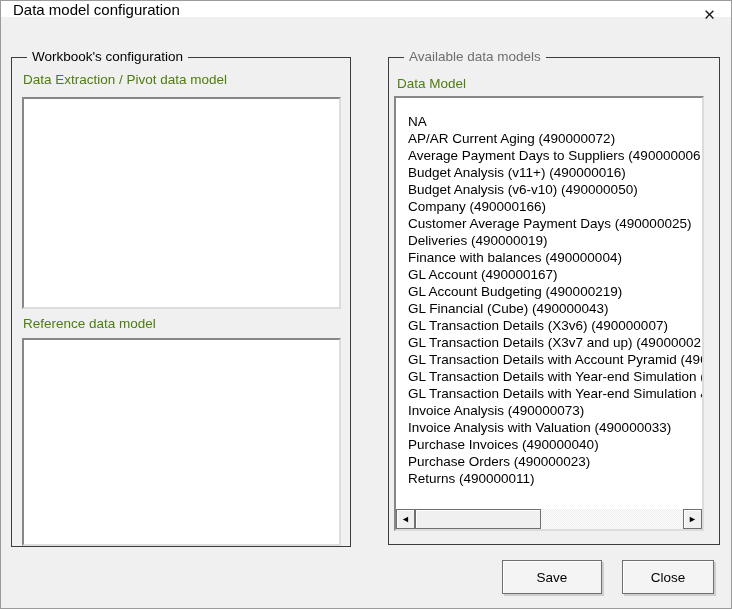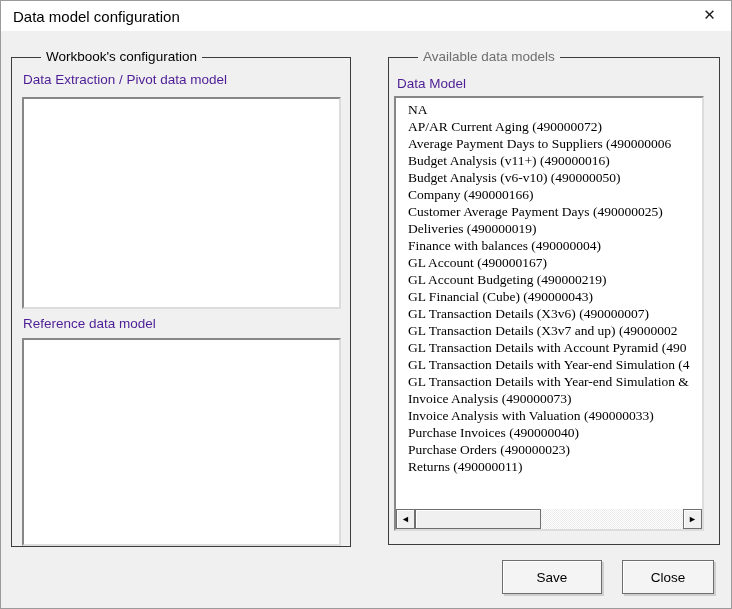--- a/index.html
+++ b/index.html
@@ -7,65 +7,65 @@
   body { font-family:"Liberation Sans","DejaVu Sans",sans-serif; background:#f0f0f0; }
 
   .dialog {
     position:relative; width:732px; height:609px;
     background:#f0f0f0; overflow:hidden;
     box-shadow: inset 0 0 0 1px #9b9b9b;
   }
 
   
   .titlebar {
-    position:absolute; left:1px; top:1px; right:1px; height:30px;
+    position:absolute; left:1px; top:1px; right:1px; height:16px;
     background:#ffffff; display:flex; align-items:center;
   }
   .titlebar .title {
     margin-left:12px; font-size:15px; color:#000;
     white-space:nowrap;
   }
   .close-btn {
     position:absolute; right:0; top:0; width:45px; height:30px;
     display:flex; align-items:center; justify-content:center;
     cursor:default;
   }
   .close-btn .glyph { font-size:15px; color:#1b1b1b; font-weight:400; }
 
   
   .group {
     position:absolute; border:1px solid #3c3c3c;
   }
   .group > .caption {
-    position:absolute; top:-9px; left:29px;
+    position:absolute; top:-9px; left:15px;
     background:#f0f0f0; padding:0 5px;
     font-size:13.5px; color:#000; white-space:nowrap;
   }
   .group.disabled > .caption { color:#6e6e6e; }
 
   .group-left  { left:11px;  top:57px; width:340px; height:490px; }
   .group-right { left:388px; top:57px; width:332px; height:488px; }
 
   .field-label {
-    position:absolute; font-size:13.5px; color:#4c1d95; white-space:nowrap;
+    position:absolute; font-size:13.5px; color:#4d7c0f; white-space:nowrap;
   }
 
   
   .listbox {
     position:absolute; background:#ffffff;
     border:2px solid;
     border-color:#878787 #dcdcdc #dcdcdc #878787;
   }
   .lb-extraction { left:10px; top:39px;  width:319px; height:212px; }
   .lb-reference  { left:10px; top:280px; width:319px; height:208px; }
   .lb-available  { left:5px;  top:38px;  width:310px; height:435px; }
 
   .list-items {
     position:absolute; left:0; right:0; top:0; bottom:20px;
-    overflow:hidden; padding:3px 0 0 12px;font-family:Liberation Serif, serif;
+    overflow:hidden; padding:15px 0 0 12px;
   }
   .list-items .list-item {
     font-size:13.5px; line-height:17px; height:17px;
     white-space:nowrap; color:#000;
   }
 
   
   .hscrollbar {
     position:absolute; left:0; right:0; bottom:0; height:20px;
     display:flex; align-items:stretch;

